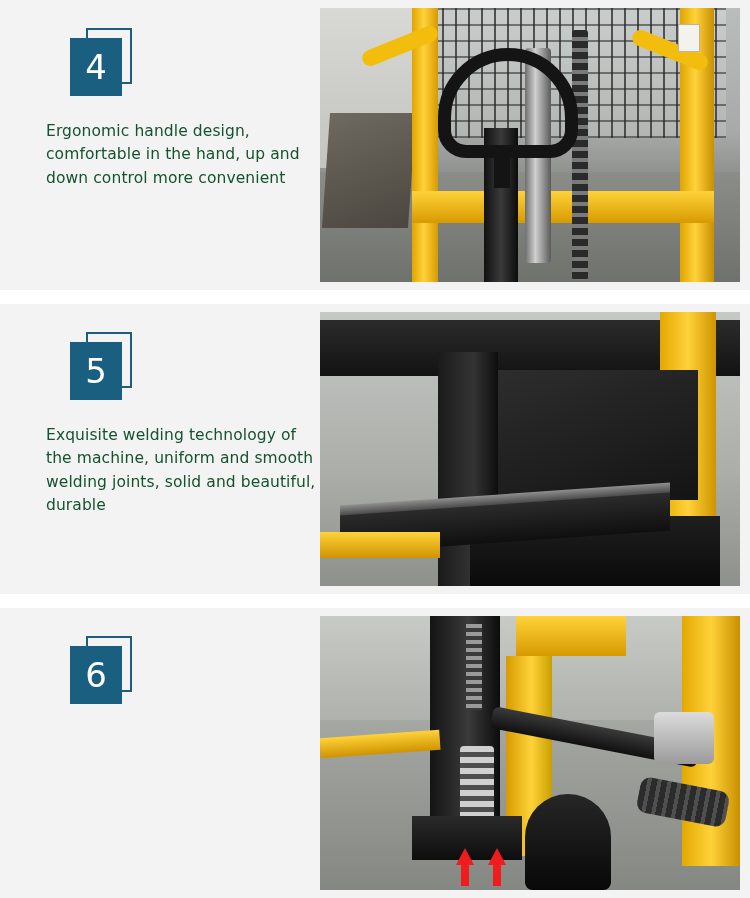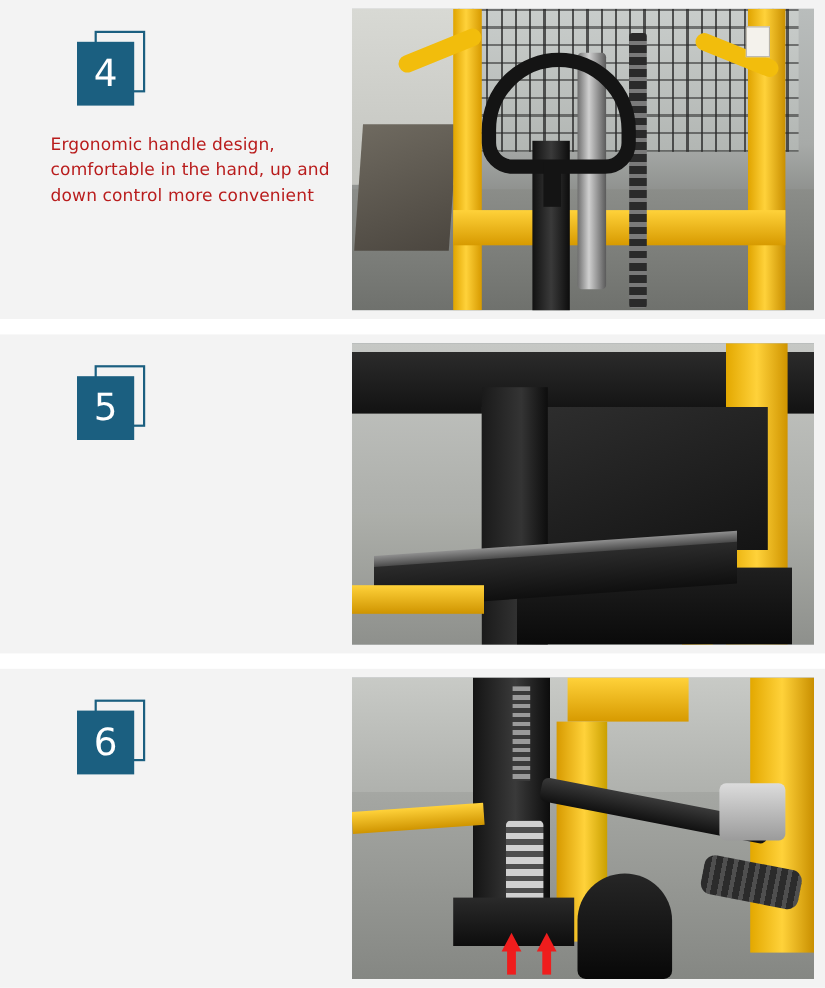--- a/index.html
+++ b/index.html
@@ -71,21 +71,21 @@
     color: #ffffff;
     font-size: 34px;
     line-height: 58px;
     text-align: center;
     font-weight: 400;
     font-family: "DejaVu Sans", sans-serif;
   }
   .desc {
     margin: 18px 0 0 46px;
     width: 280px;
-    color: #b91c1c;
+    color: #14532d;
     font-size: 15.5px;
     line-height: 1.5;
     font-family: "DejaVu Sans", sans-serif;
     font-weight: 400;
     letter-spacing: 0.1px;
   }
   .photo-col {
     flex: 1 1 auto;
     position: relative;
     overflow: hidden;
@@ -251,20 +251,21 @@
   </div>
 
   <div class="row-gap"></div>
 
   <div class="feature-row">
     <div class="text-col">
       <div class="badge-wrap">
         <div class="badge-shadow"></div>
         <div class="badge-main">5</div>
       </div>
+      <div class="desc">Exquisite welding technology of the machine, uniform and smooth welding joints, solid and beautiful, durable</div>
     </div>
     <div class="photo-col">
       <div class="photo">
         <div class="p2-bg"></div>
         <div class="p2-ground"></div>
         <div class="p2-back-beam"></div>
         <div class="p2-yellow-r"></div>
         <div class="p2-yellow-r2"></div>
         <div class="p2-plate"></div>
         <div class="p2-vert"></div>

